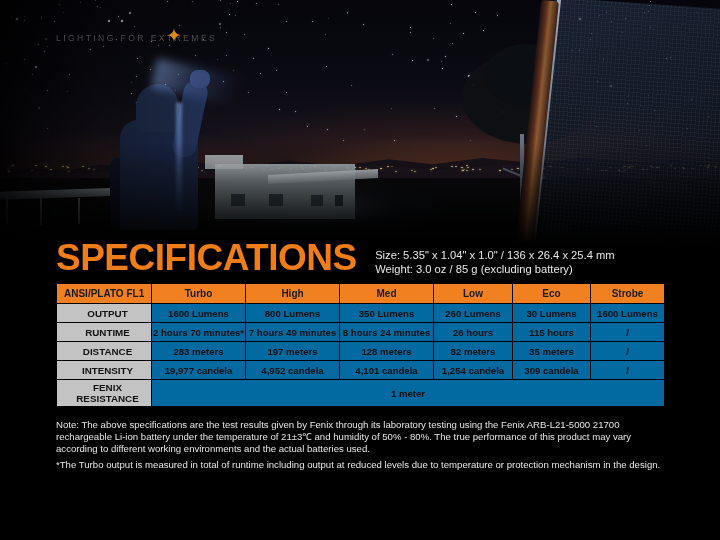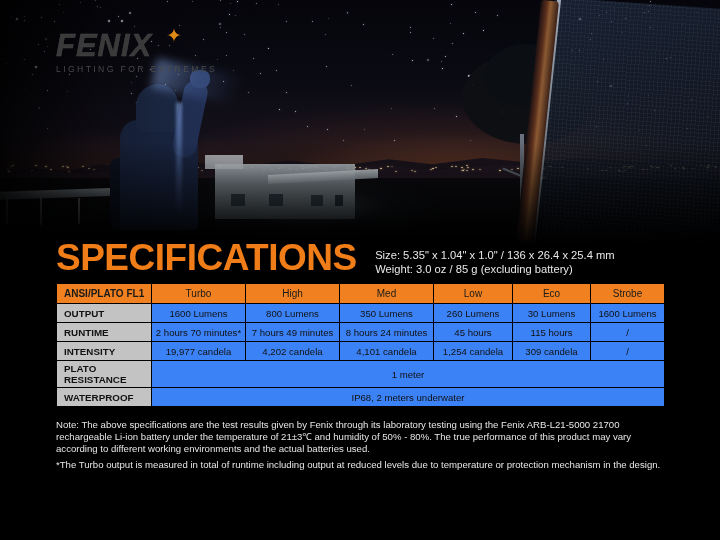--- a/index.html
+++ b/index.html
@@ -229,37 +229,37 @@
     border-collapse:collapse;
     table-layout:fixed;
     font-size:9.6px;
   }
   .spec-table th, .spec-table td {
     border:1px solid #000;
     text-align:center;
     color:#111;
     padding:0;
     height:18px;
-    background:#3b82f6;
-    font-weight:normal;
+    background:#0369a1;
+    font-weight:bold;
   }
   .spec-table thead th {
     background:#f08020;
-    font-weight:normal;
+    font-weight:bold;
     font-size:10px;
     height:19px;
     color:#1a1a1a;
   }
   .spec-table thead th.rowhead,
   .spec-table td.rowhead {
     text-align:left;
     padding-left:7px;
     font-weight:bold;
   }
-  .spec-table td.rowhead { background:#c3c3c3; font-size:9.8px; }
+  .spec-table td.rowhead { background:#c3c3c3; font-size:9.8px;text-align:center; }
   .spec-table td.tall { height:26px; line-height:11px; }
   .spec-table td.span { text-align:center; }
   .rowhead-two { display:block; }
 
   
   .notes {
     position:absolute; left:56px; top:419px; width:612px;
     color:#e6e6e6;
     font-size:9.6px;
     line-height:11.8px;
@@ -607,21 +607,20 @@
       <div class="tent-mesh"></div>
       <div class="tent-edge"></div>
       <div class="tent-frame"></div>
     </div>
 
     <div class="photo-fade"></div>
   </div>
 
   <div class="logo-wrap">
     <div class="logo-star">✦</div>
-    <div class="logo-text">FENIX</div>
     <div class="logo-sub">LIGHTING FOR EXTREMES</div>
   </div>
 
   <div class="spec-block">
     <span class="spec-title">SPECIFICATIONS</span>
     <span class="spec-meta">
       <span>Size: 5.35" x 1.04" x 1.0" / 136 x 26.4 x 25.4 mm</span><br>
       <span>Weight: 3.0 oz / 85 g (excluding battery)</span>
     </span>
   </div>
@@ -655,44 +654,49 @@
         <td>350 Lumens</td>
         <td>260 Lumens</td>
         <td>30 Lumens</td>
         <td>1600 Lumens</td>
       </tr>
       <tr>
         <td class="rowhead">RUNTIME</td>
         <td>2 hours 70 minutes*</td>
         <td>7 hours 49 minutes</td>
         <td>8 hours 24 minutes</td>
-        <td>45 hours</td>
+        <td>26 hours</td>
         <td>115 hours</td>
+        <td>/</td>
+      </tr>
+      <tr>
+        <td class="rowhead">DISTANCE</td>
+        <td>283 meters</td>
+        <td>197 meters</td>
+        <td>128 meters</td>
+        <td>82 meters</td>
+        <td>35 meters</td>
         <td>/</td>
       </tr>
       <tr>
         <td class="rowhead">INTENSITY</td>
         <td>19,977 candela</td>
-        <td>4,202 candela</td>
+        <td>4,952 candela</td>
         <td>4,101 candela</td>
         <td>1,254 candela</td>
         <td>309 candela</td>
         <td>/</td>
       </tr>
       <tr>
         <td class="rowhead tall">
-          <span class="rowhead-two">PLATO</span>
+          <span class="rowhead-two">FENIX</span>
           <span class="rowhead-two">RESISTANCE</span>
         </td>
         <td class="span tall" colspan="6">1 meter</td>
       </tr>
-      <tr>
-        <td class="rowhead">WATERPROOF</td>
-        <td class="span" colspan="6">IP68, 2 meters underwater</td>
-      </tr>
     </tbody>
   </table>
 
   <div class="notes">
     <p>Note: The above specifications are the test results given by Fenix through its laboratory testing using the Fenix ARB-L21-5000 21700 rechargeable Li-ion battery under the temperature of 21±3℃ and humidity of 50% - 80%. The true performance of this product may vary according to different working environments and the actual batteries used.</p>
     <p>*The Turbo output is measured in total of runtime including output at reduced levels due to temperature or protection mechanism in the design.</p>
   </div>
 
 </div>
 

